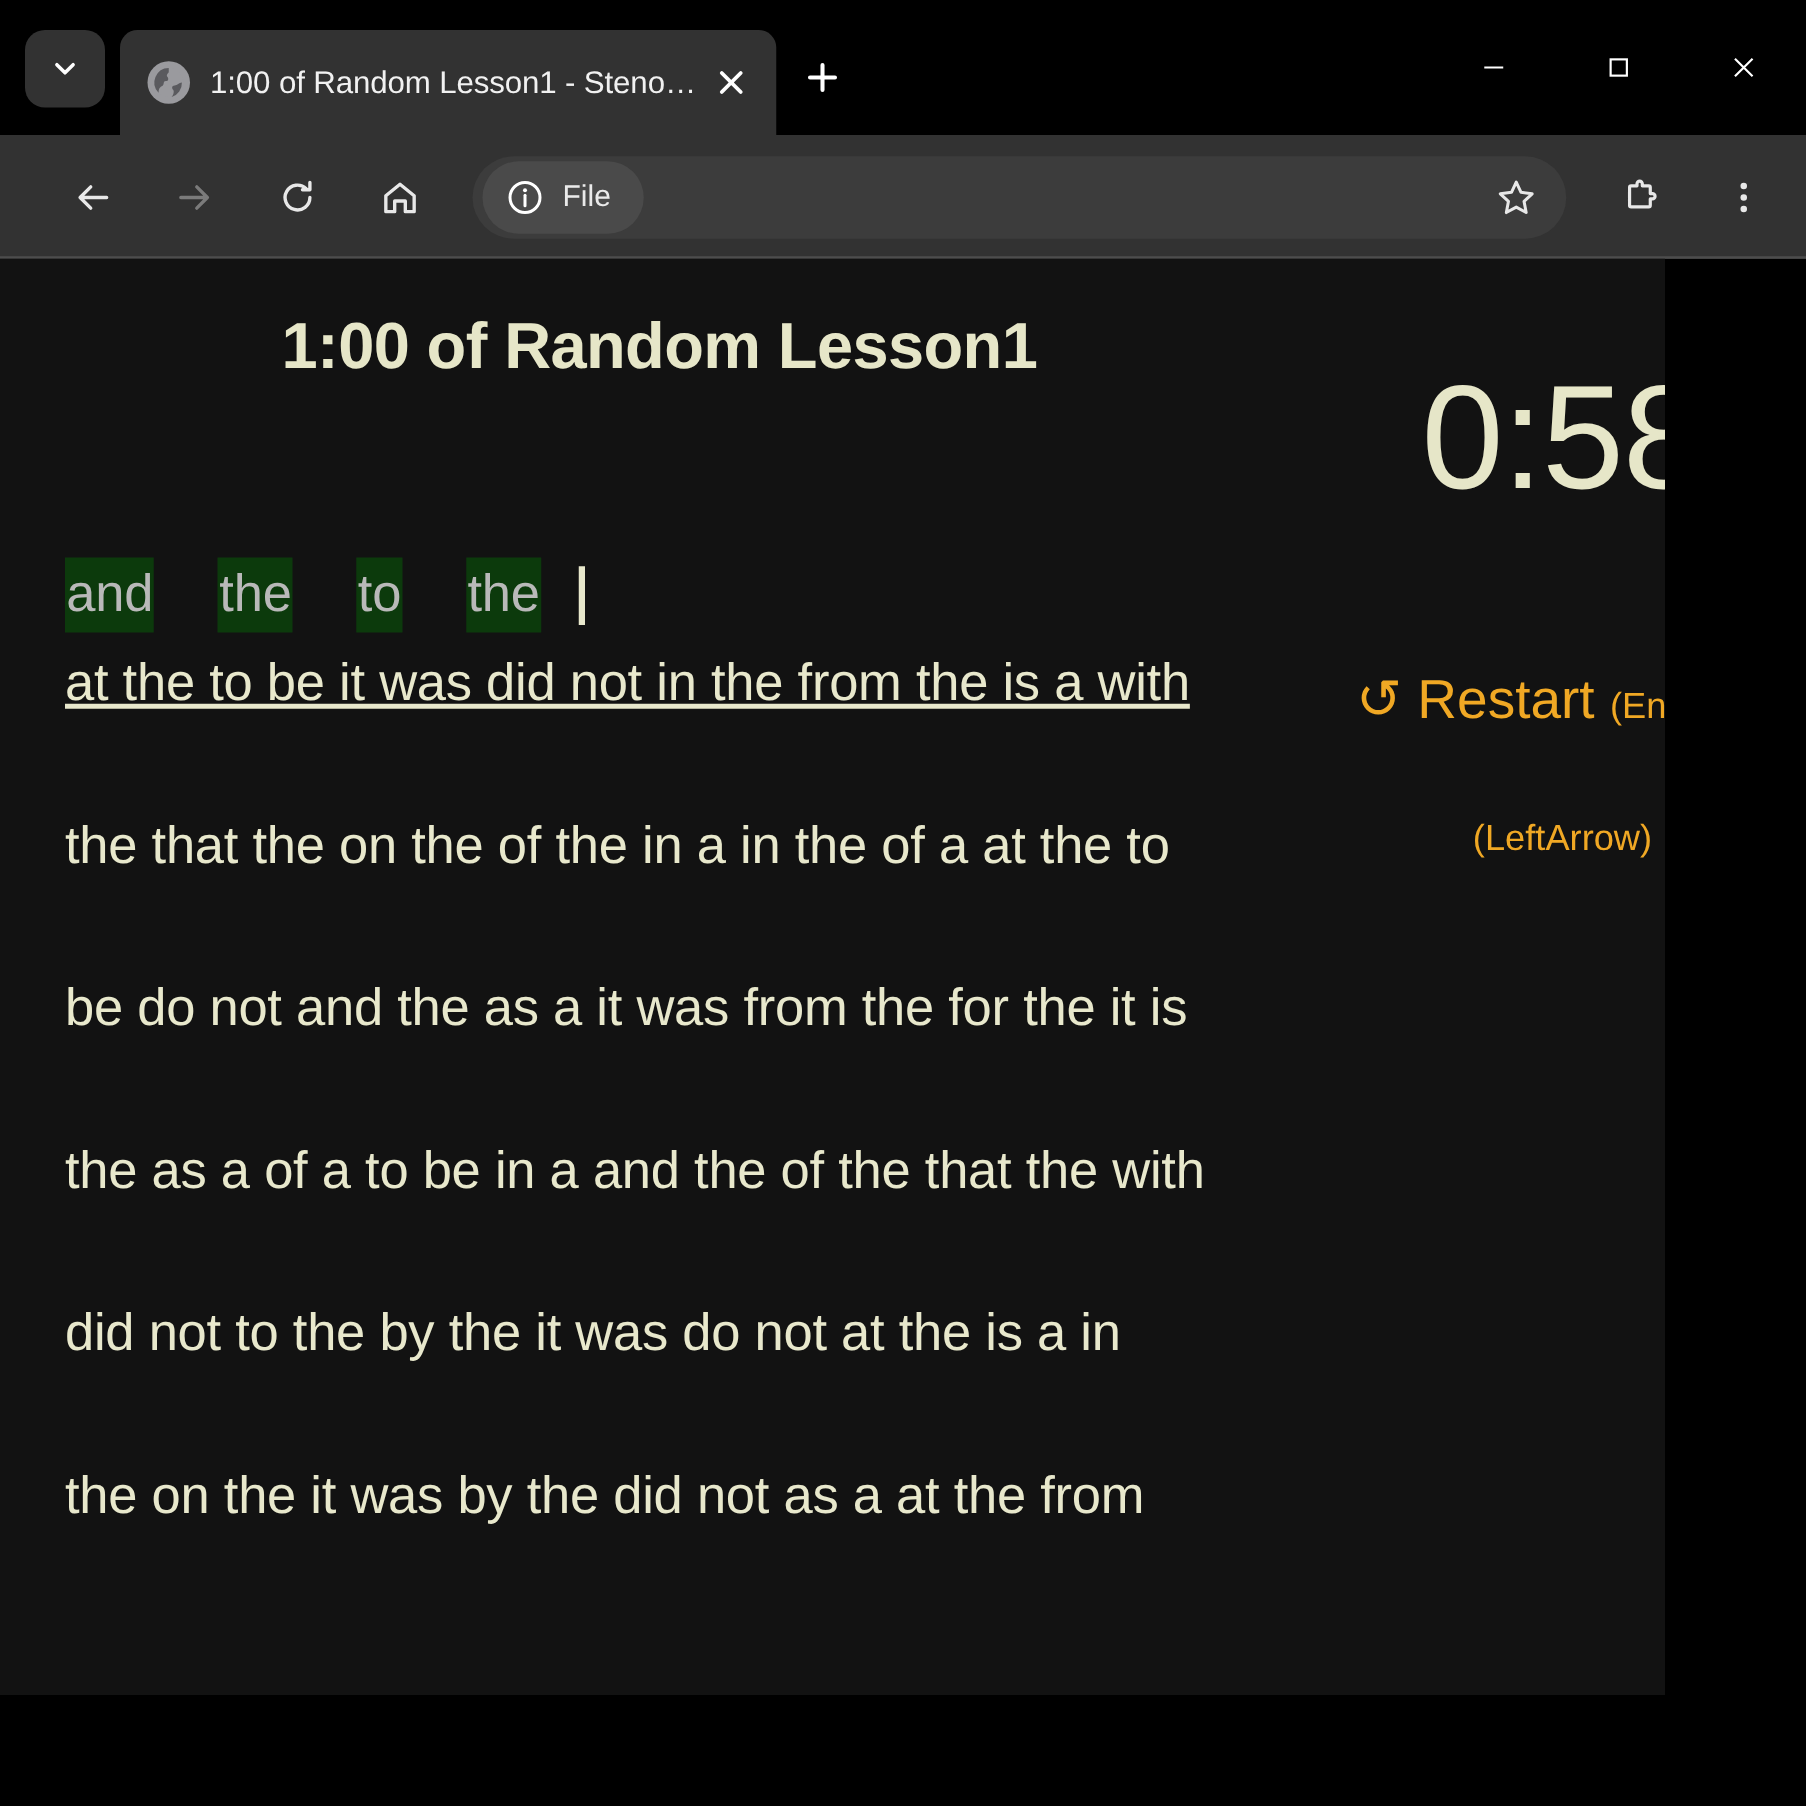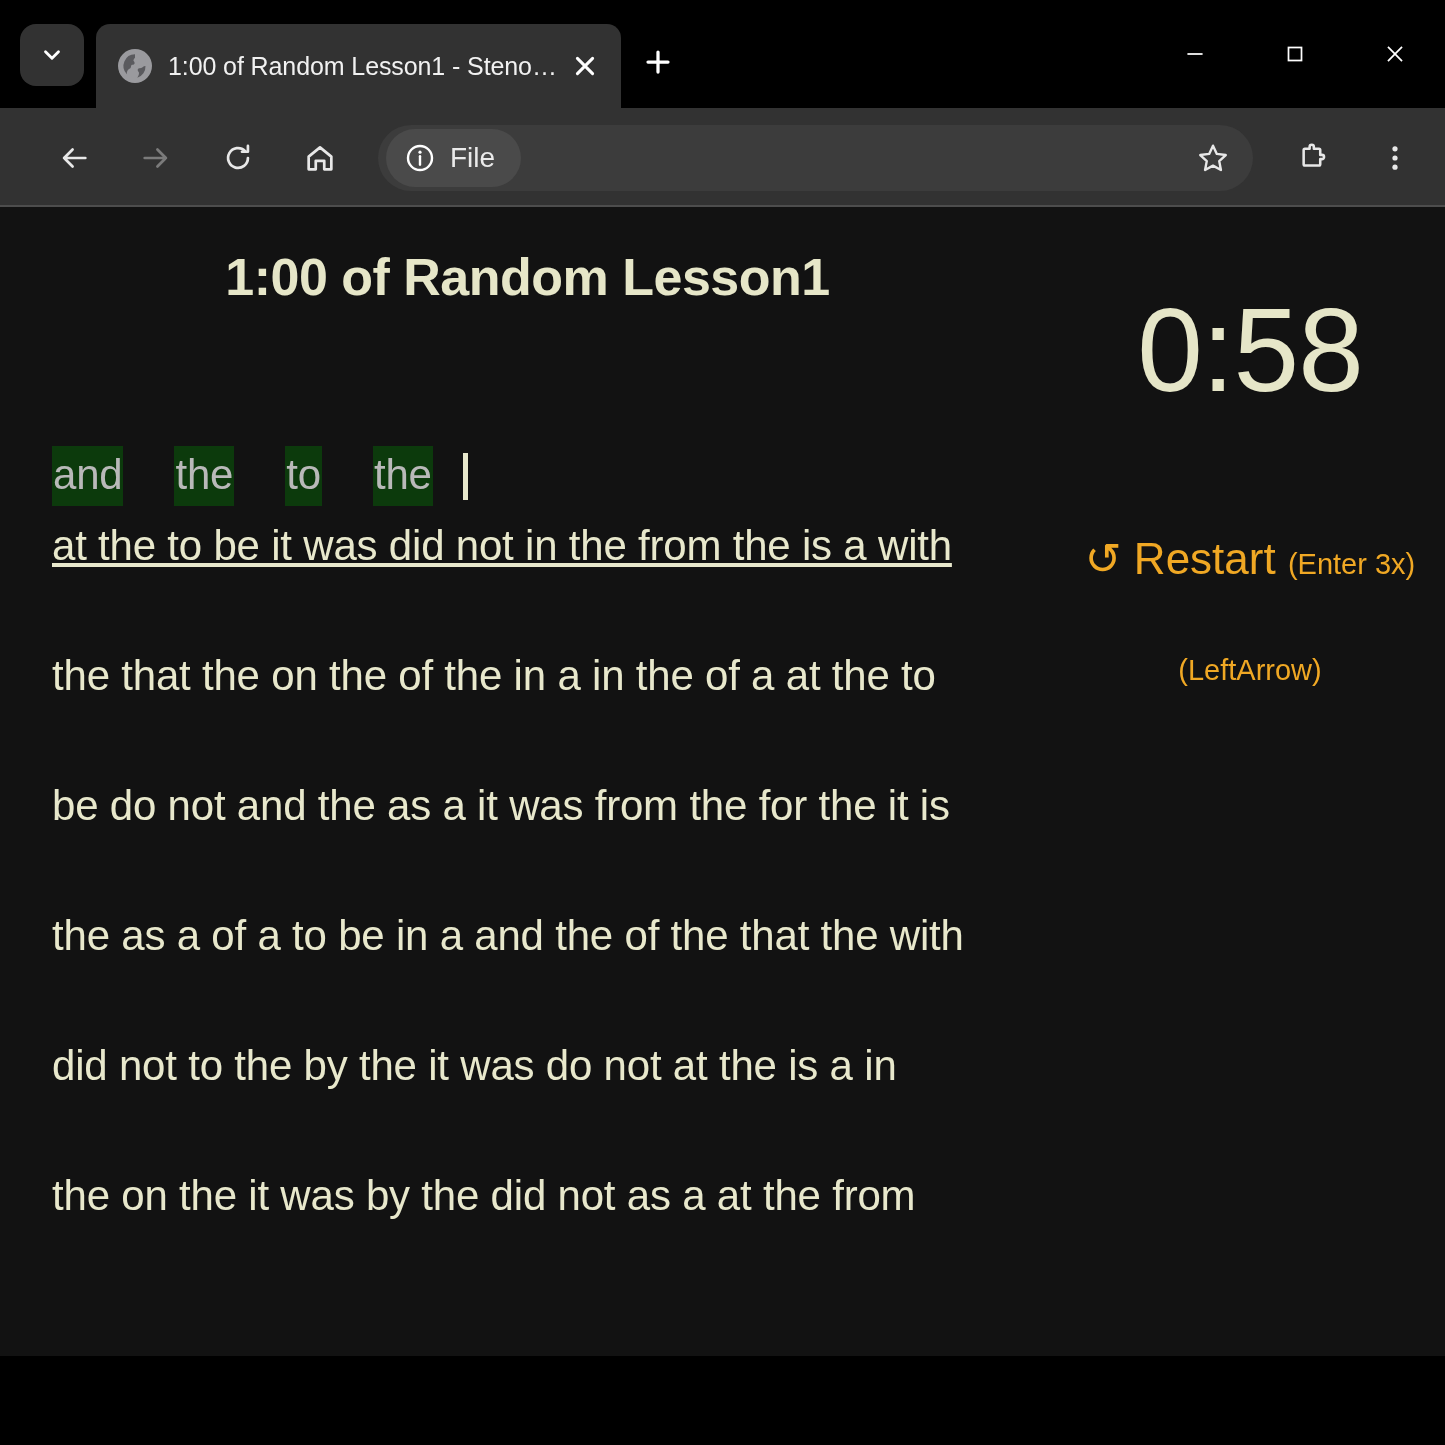--- a/index.html
+++ b/index.html
@@ -145,21 +145,21 @@
   .omni-pill {
     height: 58px;
     border-radius: 29px;
     background: #4a4a4a;
     display: flex;
     align-items: center;
     padding: 0 26px 0 18px;
     gap: 14px;
   }
   .omni-pill svg { width: 32px; height: 32px; flex: 0 0 auto; }
-  .omni-text { color: #eaeaea; font-size: 28px; }
+  .omni-text { color: #eaeaea; font-size: 24px; }
   .omni-star {
     position: absolute;
     right: 18px;
     width: 44px; height: 44px;
     display: flex; align-items: center; justify-content: center;
     cursor: pointer;
   }
   .omni-star svg { width: 34px; height: 34px; }
 
   .tb-right {
@@ -171,21 +171,21 @@
   .toolbar-divider {
     position: absolute;
     left: 0; bottom: 0;
     width: 100%; height: 2px;
     background: #4d4d4d;
   }
 
   
   .page {
     position: relative;
-    width: 1445px;
+    width: 1332px;
     height: 1149px;
     background: #121212;
     padding: 0;
     overflow: hidden;
   }
 
   .page-title {
     position: absolute;
     left: 0; top: 40px;
     width: 1055px;

